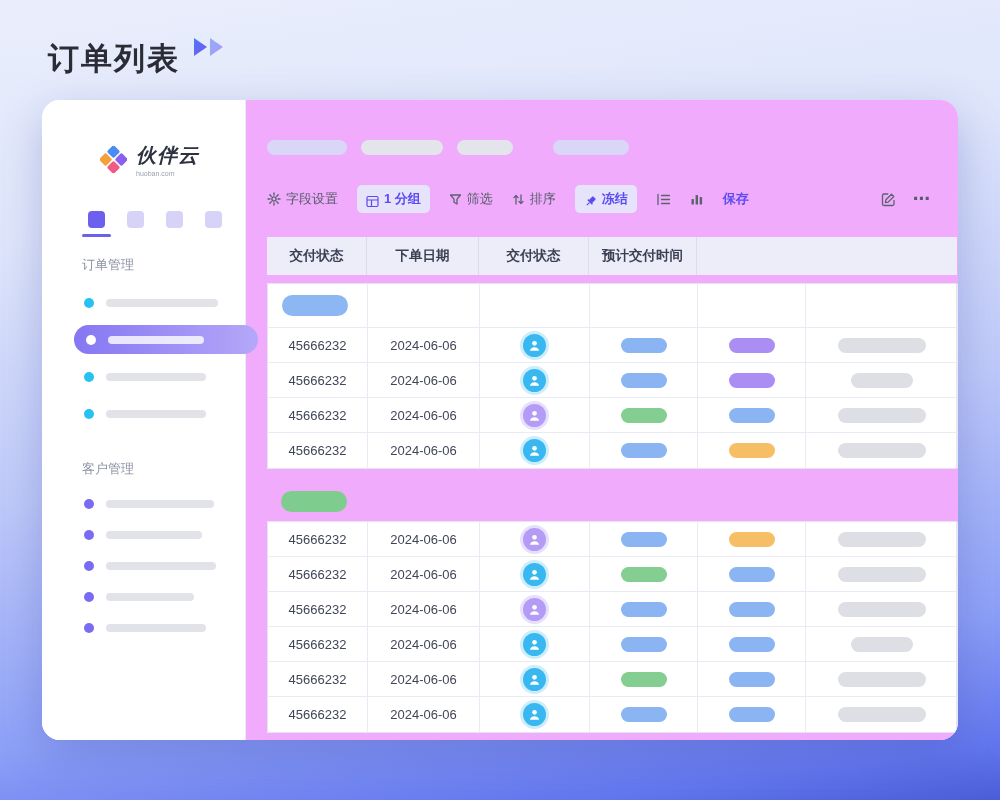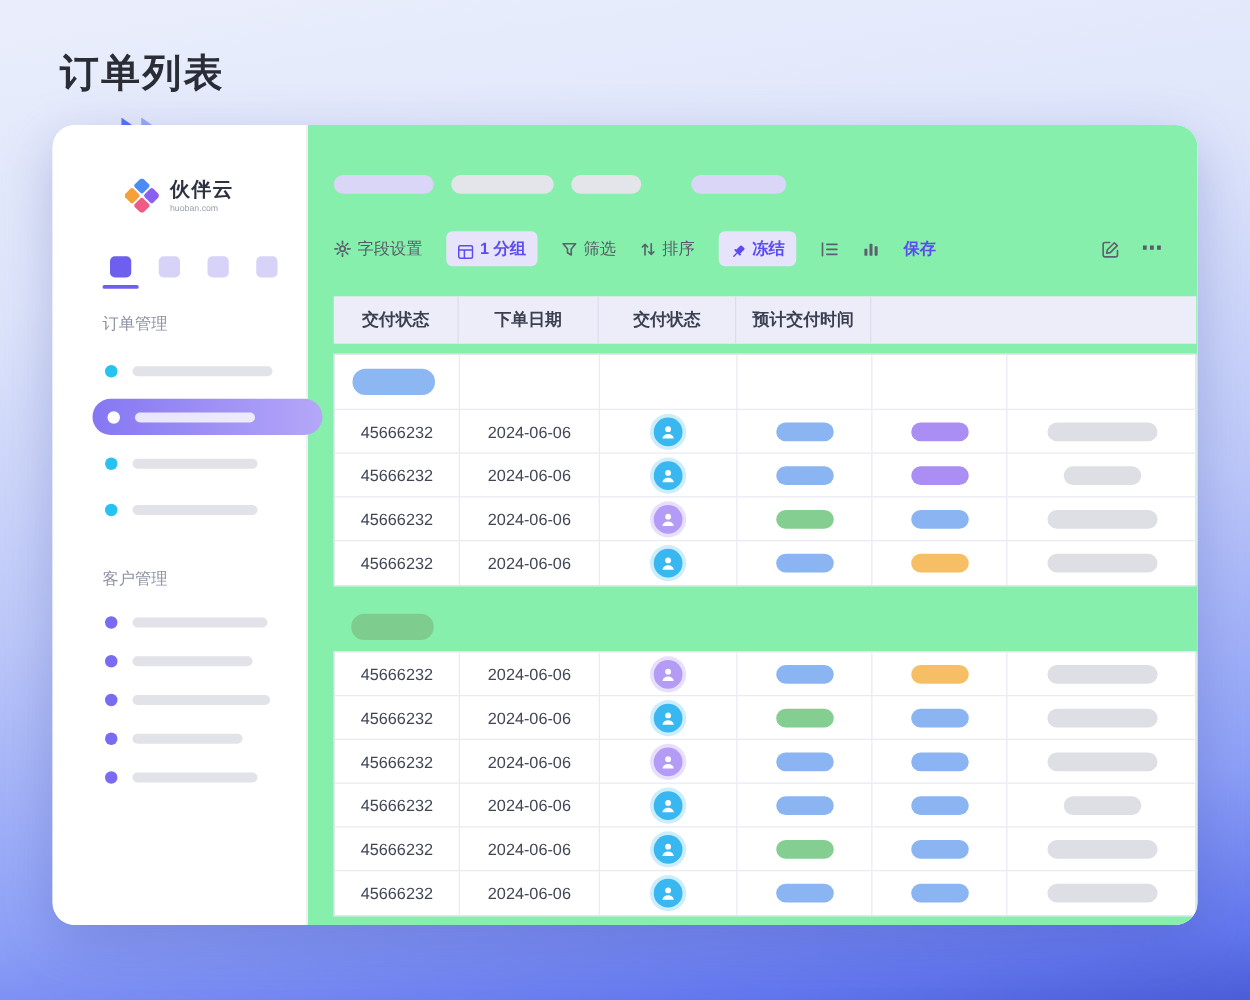--- a/index.html
+++ b/index.html
@@ -3,46 +3,46 @@
 <meta charset="utf-8">
 <style>
   * { margin:0; padding:0; box-sizing:border-box; }
   html,body { width:1000px; height:800px; }
   body {
     position:relative; overflow:hidden;
     font-family:"Liberation Sans","DejaVu Sans",sans-serif;
     background:linear-gradient(172deg,#eaeefc 0%,#dfe6fb 26%,#bec9f9 54%,#8da0f7 80%,#6276ee 94%,#4a5dd6 100%);
   }
   
-  .page-header { position:absolute; left:48px; top:38px; display:flex; align-items:center; gap:14px;flex-direction:column; }
+  .page-header { position:absolute; left:48px; top:38px; display:flex; align-items:flex-start; gap:14px; }
   .page-header h1 { font-size:31px; font-weight:800; color:#2b2d36; letter-spacing:2px; }
   
   .card { position:absolute; left:42px; top:100px; width:916px; height:640px; background:#fff;
           border-radius:18px; box-shadow:0 14px 44px rgba(68,80,170,.30); overflow:hidden; display:flex; }
   
   .sidebar { width:204px; height:100%; flex:none; background:#fff; border-right:1px solid #ebebf4; padding-top:42px; position:relative; z-index:2; }
   .logo { display:flex; align-items:center; gap:9px; margin-left:58px; }
-  .logo-cn { font-size:16px; font-weight:700; color:#2e3240; letter-spacing:1px; }
+  .logo-cn { font-size:20px; font-weight:700; color:#2e3240; letter-spacing:1px;font-style:italic; }
   .logo-en { font-size:7px; color:#9aa0ae; margin-top:1px; }
   .side-tabs { display:flex; gap:22px; margin:34px 0 0 46px; }
   .tab-sq { width:17px; height:17px; border-radius:4px; background:#d7d2f8; display:block; cursor:pointer; }
   .tab-sq.active { background:#6e60ee; position:relative; }
   .tab-sq.active::after { content:""; position:absolute; left:-6px; right:-6px; bottom:-9px; height:3px; border-radius:2px; background:#6e60ee; }
   .side-section { margin-top:28px; }
   .side-label { margin:0 0 10px 40px; font-size:13px; color:#8d92a3; }
   .side-item { height:37px; display:flex; align-items:center; padding-left:42px; cursor:pointer; }
   .sec-1 .side-item { height:31px; }
   .dot { width:10px; height:10px; border-radius:50%; margin-right:12px; flex:none; }
   .skel { height:8px; border-radius:4px; background:#e2e2e9; display:block; }
   .side-item.selected { margin:4px 0; margin-left:32px; width:184px; height:29px; border-radius:15px;
       background:linear-gradient(90deg,#8577f2,#b5a7f8); padding-left:12px; position:relative; z-index:3; }
   .side-item.selected .dot { background:#fff; }
   .side-item.selected .skel { background:rgba(255,255,255,.8); }
   
-  .main { flex:1; min-width:0; background:#86efac; padding-left:21px; }
+  .main { flex:1; min-width:0; background:#f0abfc; padding-left:21px; }
   .top-skeleton { display:flex; gap:14px; margin-top:40px; align-items:center; }
   .top-skel { height:15px; border-radius:8px; display:block; }
   .top-skel.lav { background:#d9d6f7; }
   .top-skel.gray { background:#e4e4eb; }
   
   .toolbar { display:flex; align-items:center; margin-top:29px; height:30px; gap:19px; font-size:13px; color:#565c69; }
   .tb-item { display:flex; align-items:center; gap:5px; cursor:pointer; }
   .tb-chip { display:flex; align-items:flex-end; gap:5px; background:#e7e3fb; color:#5a4cf0;
              padding:5px 9px; border-radius:5px; font-weight:600; cursor:pointer; }
   .tb-iconbtn { display:flex; align-items:center; cursor:pointer; }

